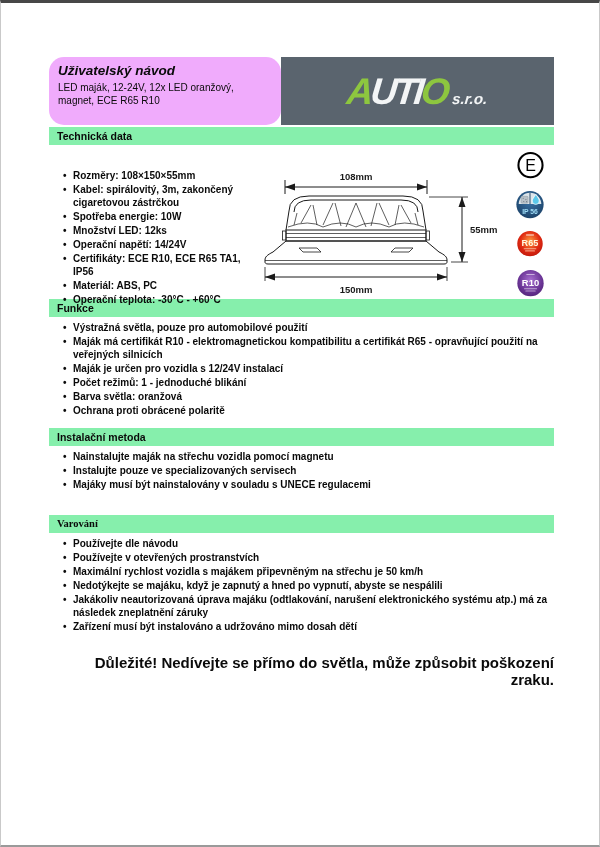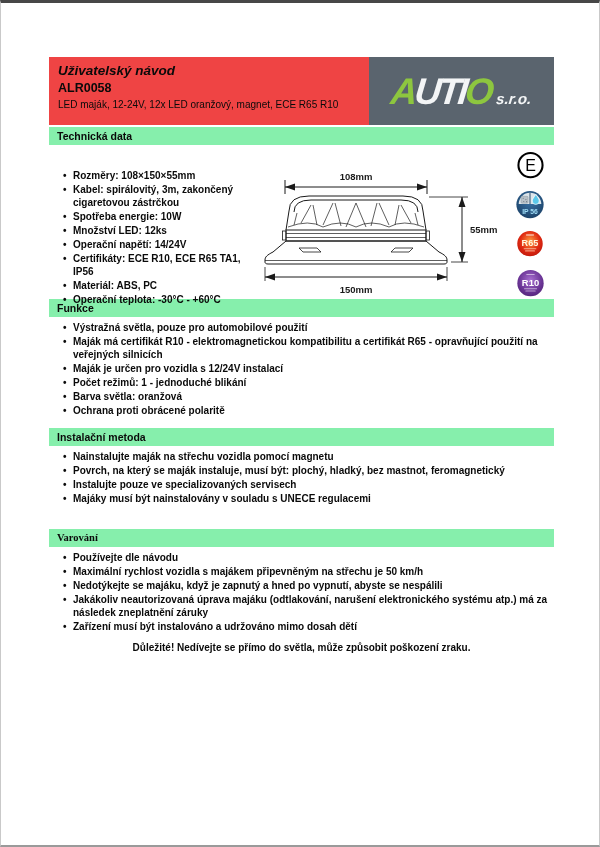--- a/index.html
+++ b/index.html
@@ -20,23 +20,24 @@
   .content {
     position: absolute;
     left: 48px;
     top: 54px;
     width: 505px;
   }
 
   
   .header { display: flex; height: 68px; }
   .header-left {
-    width: 320px;
-    background: #ef4444;
+    width: 232px;
+    background: #f0abfc;
     padding: 6px 9px 6px 9px;
+    border-radius: 15px;
   }
   .doc-type { font-size: 13.5px; font-weight: bold; font-style: italic; line-height: 1.2; }
   .product-code { font-size: 12.5px; font-weight: bold; margin-top: 2px; line-height: 1.15; }
   .product-desc { font-size: 10px; font-weight: 400; margin-top: 2px; line-height: 1.3; }
   .header-logo {
     flex: 1;
     background: #5a646e;
     display: flex;
     align-items: center;
     justify-content: center;
@@ -95,38 +96,37 @@
     flex: 1;
     display: flex;
     flex-direction: column;
     align-items: center;
     gap: 11px;
     padding-top: 6px;
   }
 
   
   .important-note {
-    margin-top: 9px;
-    text-align: center;
-    font-size: 10px;
+    margin-top: 21px;
+    text-align: right;
+    font-size: 15px;
     font-weight: bold;
   }
 
   svg text { font-family: "Liberation Sans", "DejaVu Sans", sans-serif; }
 </style>
 </head>
 <body>
 
 <div class="page">
   <div class="content">
 
     <div class="header">
       <div class="header-left">
         <div class="doc-type">Uživatelský návod</div>
-        <div class="product-code">ALR0058</div>
         <div class="product-desc">LED maják, 12-24V, 12x LED oranžový, magnet, ECE R65 R10</div>
       </div>
       <div class="header-logo">
         <div class="logo-wrap">
           <span class="logo-main"><span class="logo-green">A</span><span>UTI</span><span class="logo-green">O</span></span><span class="logo-suffix">s.r.o.</span>
         </div>
       </div>
     </div>
 
     <div class="section-bar">Technická data</div>
@@ -262,28 +262,28 @@
         <li>Maják má certifikát R10 - elektromagnetickou kompatibilitu a certifikát R65 - opravňující použití na veřejných silnicích</li>
         <li>Maják je určen pro vozidla s 12/24V instalací</li>
         <li>Počet režimů: 1 - jednoduché blikání</li>
         <li>Barva světla: oranžová</li>
         <li>Ochrana proti obrácené polaritě</li>
       </ul>
 
     <div class="section-bar mt-sect2">Instalační metoda</div>
     <ul class="bullets">
         <li>Nainstalujte maják na střechu vozidla pomocí magnetu</li>
-        <li>Povrch, na který se maják instaluje, musí být: plochý, hladký, bez mastnot, feromagnetický</li>
         <li>Instalujte pouze ve specializovaných servisech</li>
         <li>Majáky musí být nainstalovány v souladu s UNECE regulacemi</li>
       </ul>
 
     <div class="section-bar mt-sect3">Varování</div>
     <ul class="bullets">
         <li>Používejte dle návodu</li>
+        <li>Používejte v otevřených prostranstvích</li>
         <li>Maximální rychlost vozidla s majákem připevněným na střechu je 50 km/h</li>
         <li>Nedotýkejte se majáku, když je zapnutý a hned po vypnutí, abyste se nespálili</li>
         <li>Jakákoliv neautorizovaná úprava majáku (odtlakování, narušení elektronického systému atp.) má za následek zneplatnění záruky</li>
         <li>Zařízení musí být instalováno a udržováno mimo dosah dětí</li>
       </ul>
 
     <div class="important-note">Důležité! Nedívejte se přímo do světla, může způsobit poškození zraku.</div>
 
   </div>
 </div>

